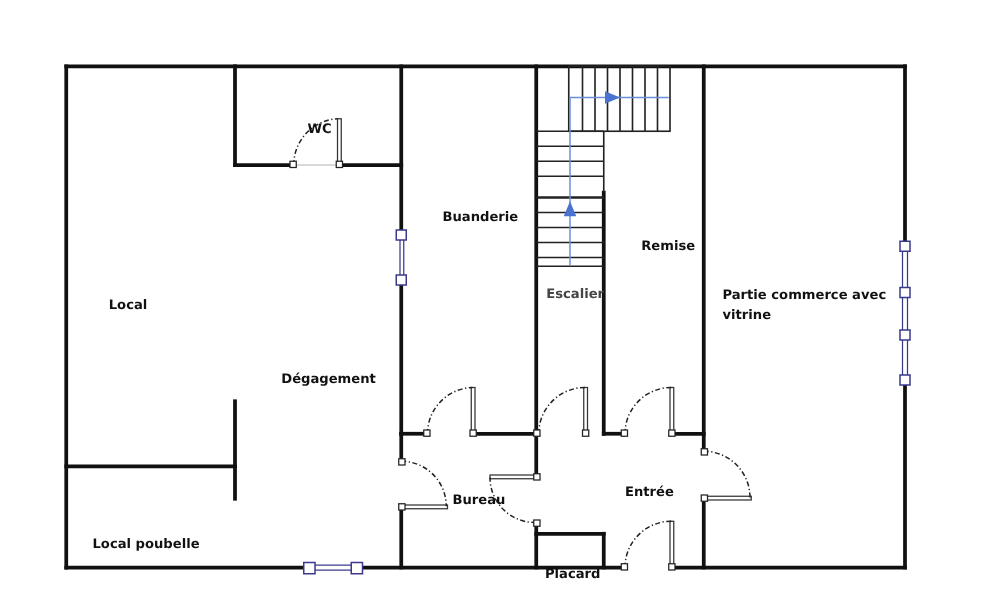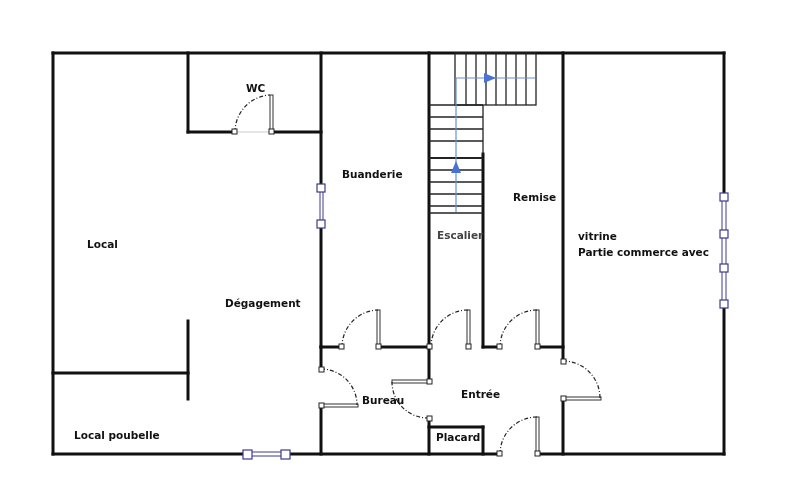--- a/index.html
+++ b/index.html
@@ -166,26 +166,26 @@
     </g>
     <g>
       <line class="winline" x1="250" y1="452" x2="286" y2="452"></line>
       <line class="winline" x1="250" y1="456" x2="286" y2="456"></line>
       <rect class="win" x="243" y="450" width="9" height="9"></rect>
       <rect class="win" x="281" y="450" width="9" height="9"></rect>
     </g>
   </g>
 </svg>
 
-<div class="label" style="left:246px; top:80px;">WC</div>
-<div class="label" style="left:342px; top:166px;">Buanderie</div>
+<div class="label" style="left:246px; top:95px;">WC</div>
+<div class="label" style="left:354px; top:166px;">Buanderie</div>
 <div class="label" style="left:513px; top:189px;text-align:right;">Remise</div>
 <div class="label" style="left:87px; top:236px;">Local</div>
 <div class="label" style="left:437px; top:227px; color:#444;text-align:right;">Escalier</div>
 <div class="label" style="left:578px; top:228px;">
+  <div>Partie commerce avec</div>
   <div>vitrine</div>
-  <div>Partie commerce avec</div>
 </div>
 <div class="label" style="left:225px; top:283px;margin-top:12px;">Dégagement</div>
 <div class="label" style="left:362px; top:392px;">Bureau</div>
-<div class="label" style="left:461px; top:386px;">Entrée</div>
+<div class="label" style="left:500px; top:386px;">Entrée</div>
 <div class="label" style="left:74px; top:407px;margin-top:20px;">Local poubelle</div>
-<div class="label" style="left:436px; top:429px;text-align:center;">Placard</div>
+<div class="label" style="left:436px; top:451px;text-align:center;">Placard</div>
 
 </body></html>

